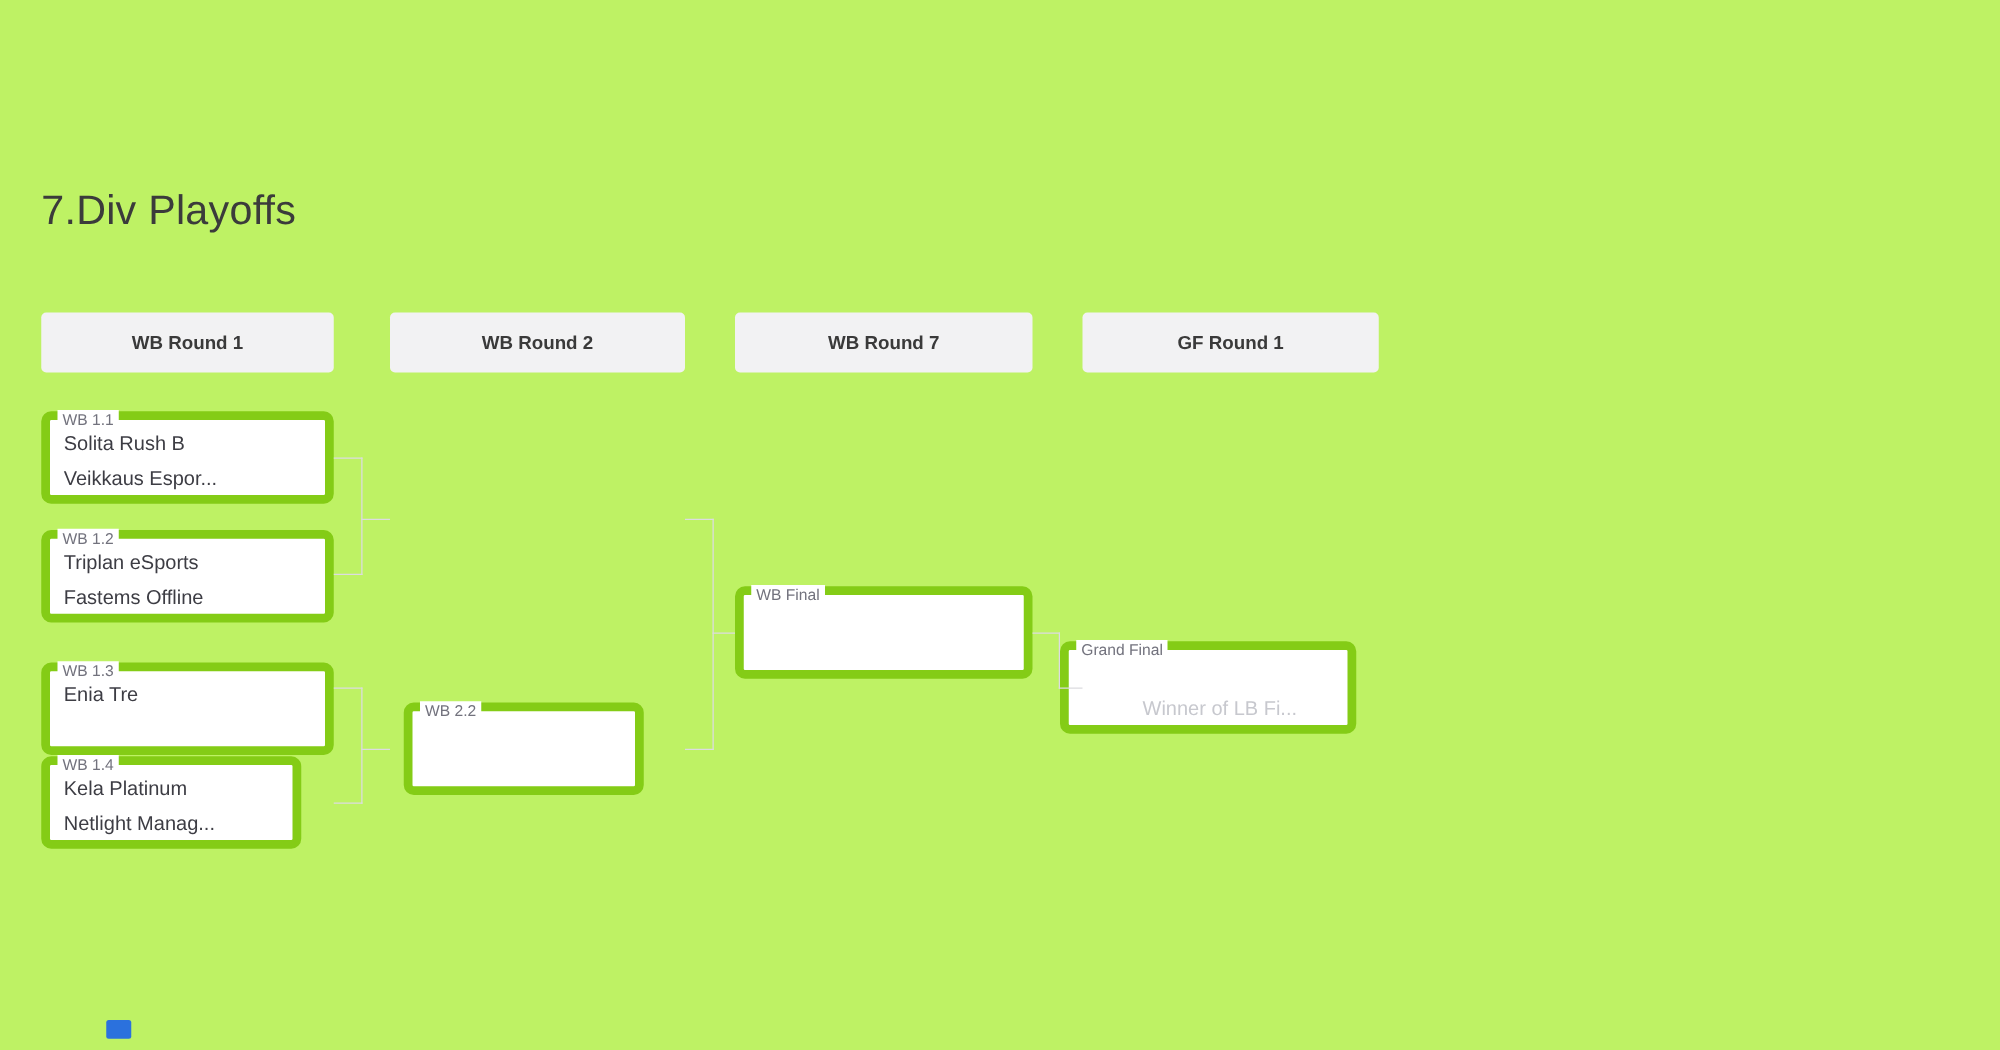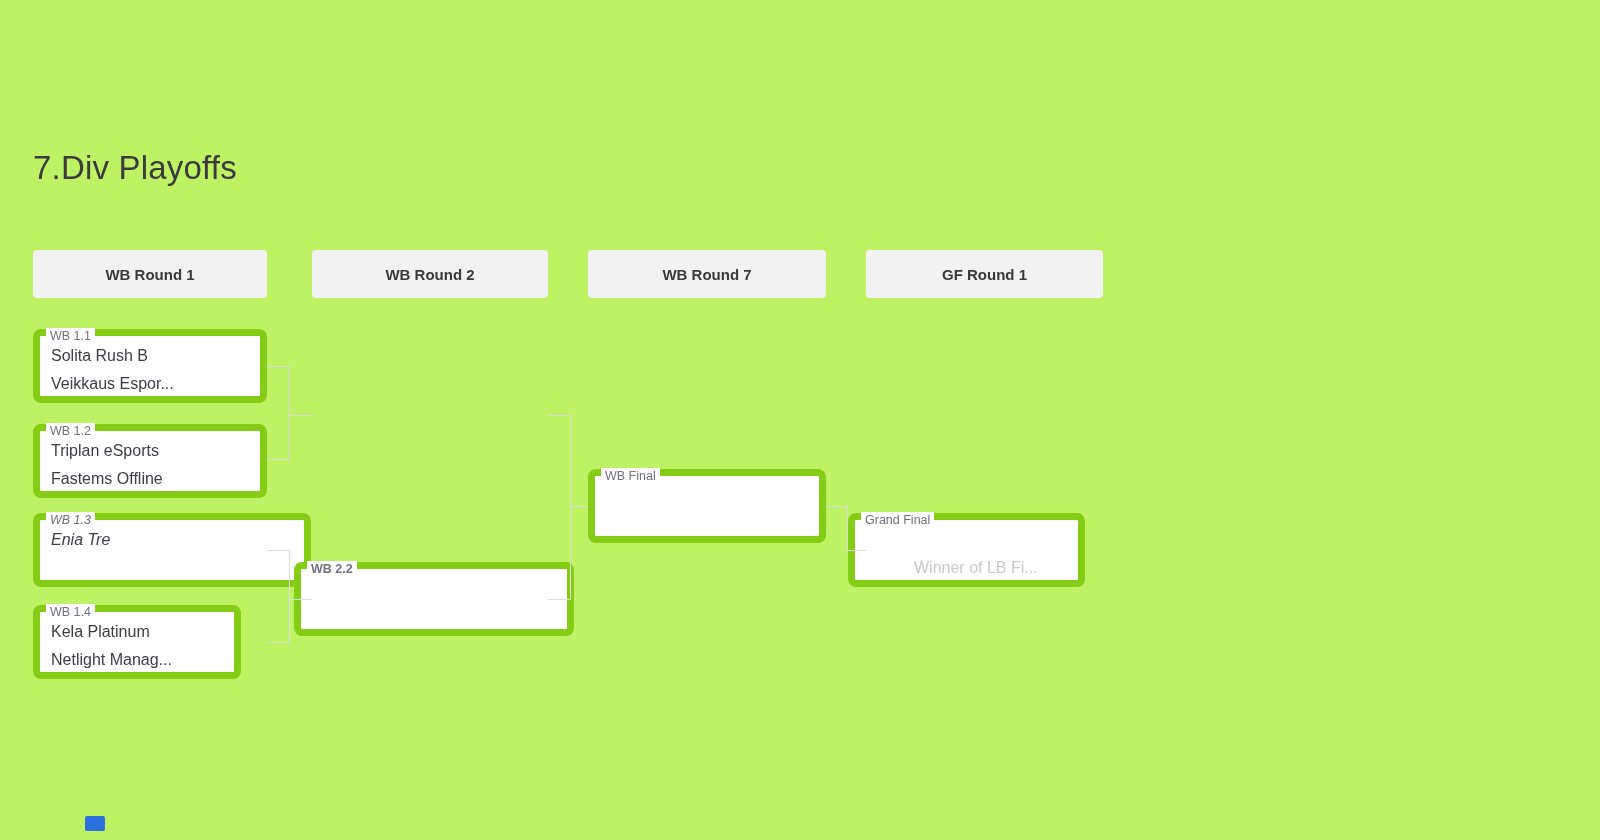--- a/index.html
+++ b/index.html
@@ -22,24 +22,24 @@
            border:7px solid #84cc16; border-radius:8px; }
   .match-label { position:absolute; top:-8px; left:6px; background:#fff; padding:0 4px;
                  font-size:12.5px; line-height:16px; color:#72727d; white-space:nowrap; }
   .team { height:28px; line-height:28px; padding-left:11px; font-size:16px; color:#3d3d44;
           white-space:nowrap; overflow:hidden; }
   .team:first-of-type { margin-top:6px; }
   .team.placeholder { color:#c7c8ce; }
 
   #m11 { left:33px;  top:329px; width:234px; }
   #m12 { left:33px;  top:424px; width:234px; }
-  #m13 { left:33px;  top:513px; width:278px;font-style:italic; }
+  #m13 { left:33px;  top:530px; width:234px; }
   #m14 { left:33px;  top:605px; width:208px; }
   #m21 { left:312px; top:378px; width:236px; }
-  #m22 { left:294px; top:562px; width:280px;font-weight:bold; }
+  #m22 { left:323px; top:562px; width:192px; }
   #mwf { left:588px; top:469px; width:238px; }
   #mgf { left:848px; top:513px; width:237px;padding-left:48px; }
 
   .conn { position:absolute; background:#dcdce0; }
   .conn.h { height:1px; }
   .conn.v { width:1px; }
 
   .blue-indicator { position:absolute; left:85px; top:816px; width:20px; height:15px;
                     background:#2b71dd; border-radius:2px; }
 </style>

